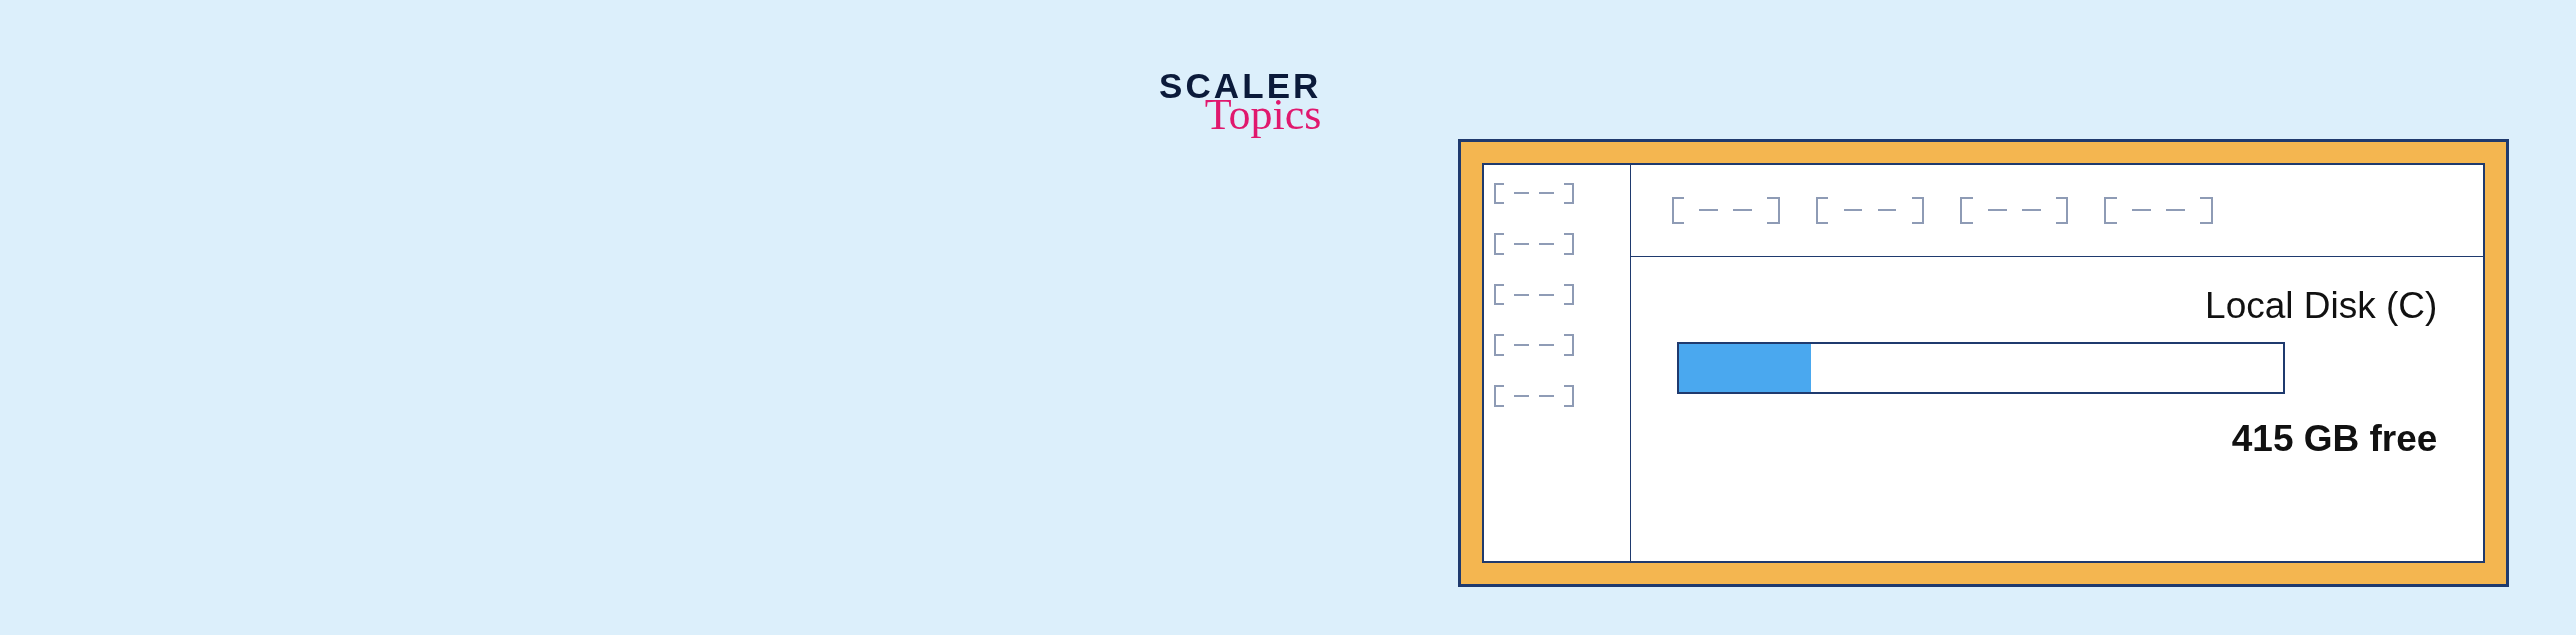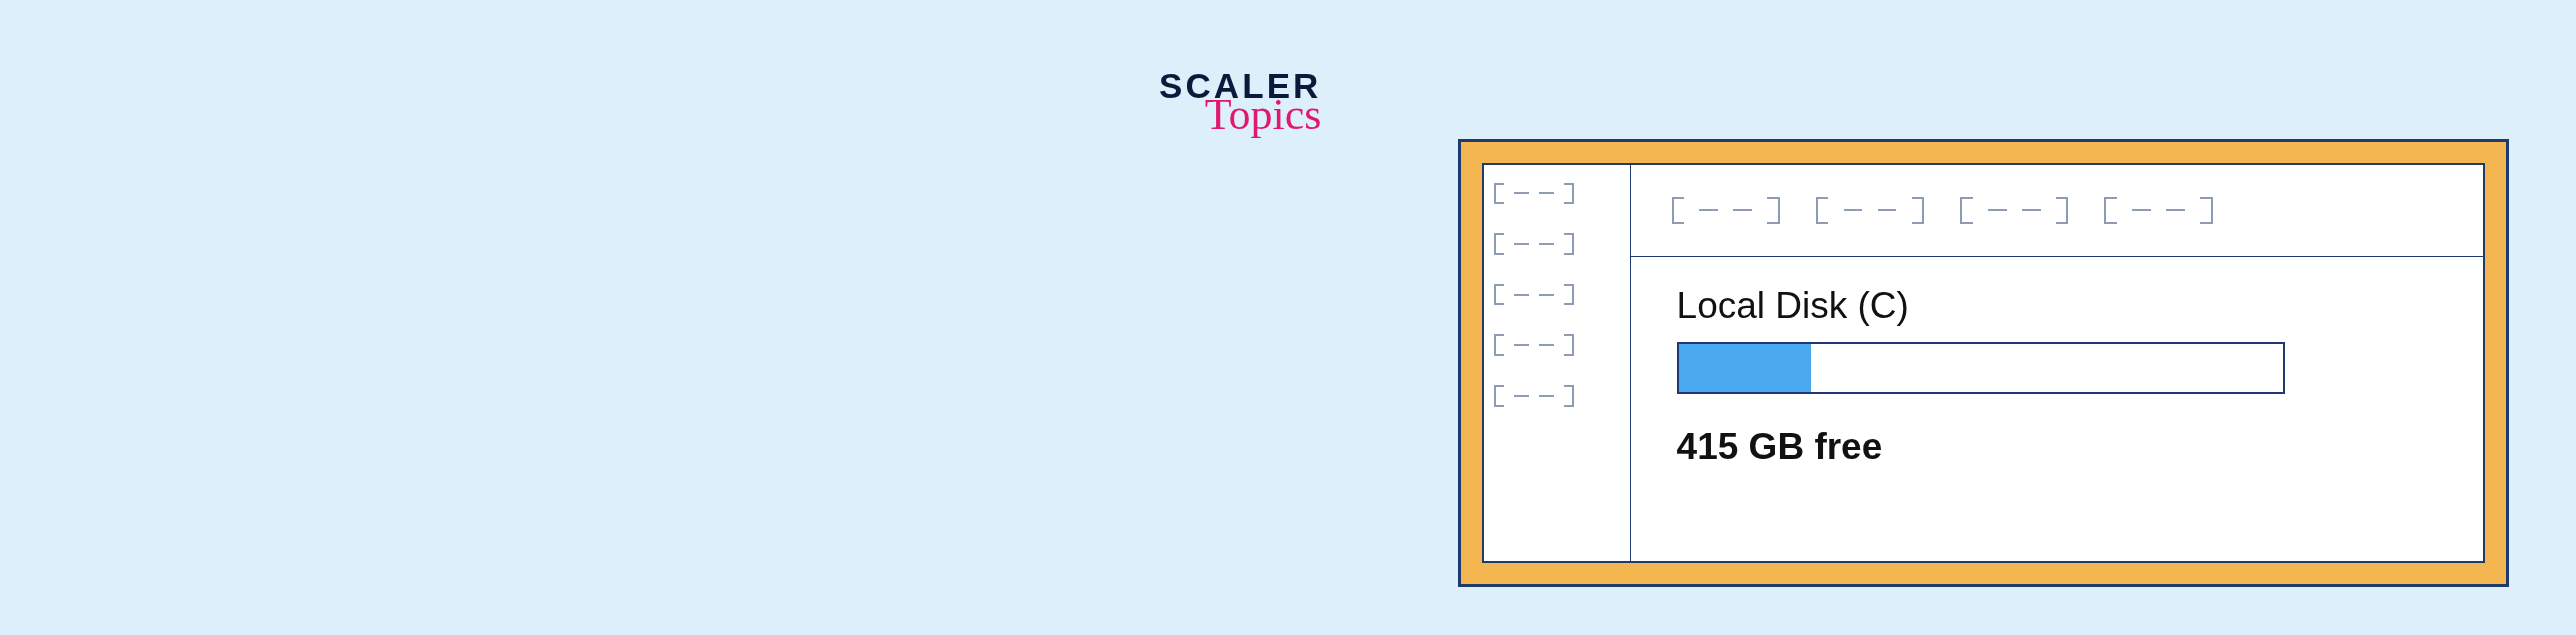--- a/index.html
+++ b/index.html
@@ -92,20 +92,21 @@
       background: #1f3a6e;
       opacity: 0.5;
     }
     .placeholder-lg .ph-bracket-left,
     .placeholder-lg .ph-bracket-right { height: 27px; width: 12.4px; }
     .placeholder-lg .ph-dash { width: 18.5px; height: 2.6px; }
     .placeholder-lg { gap: 15.5px; }
 
     .content {
       padding: 28px 46px;
+      text-align: right;
     }
     .disk-label {
       font-size: 37px;
       color: #111;
       margin-bottom: 15.5px;
       font-weight: 400;
     }
     .progress {
       width: 608px;
       height: 52px;
@@ -114,21 +115,21 @@
       background: #fff;
     }
     .progress-fill {
       background: #4aa8ef;
       height: 100%;
     }
     .free-label {
       font-size: 37px;
       font-weight: 700;
       color: #111;
-      margin-top: 32px;
+      margin-top: 24px;
     }
   </style>
 </head>
 <body>
 
 <div class="logo">
   <div class="logo-scaler">SCALER</div>
   <div class="logo-topics">Topics</div>
 </div>
 

